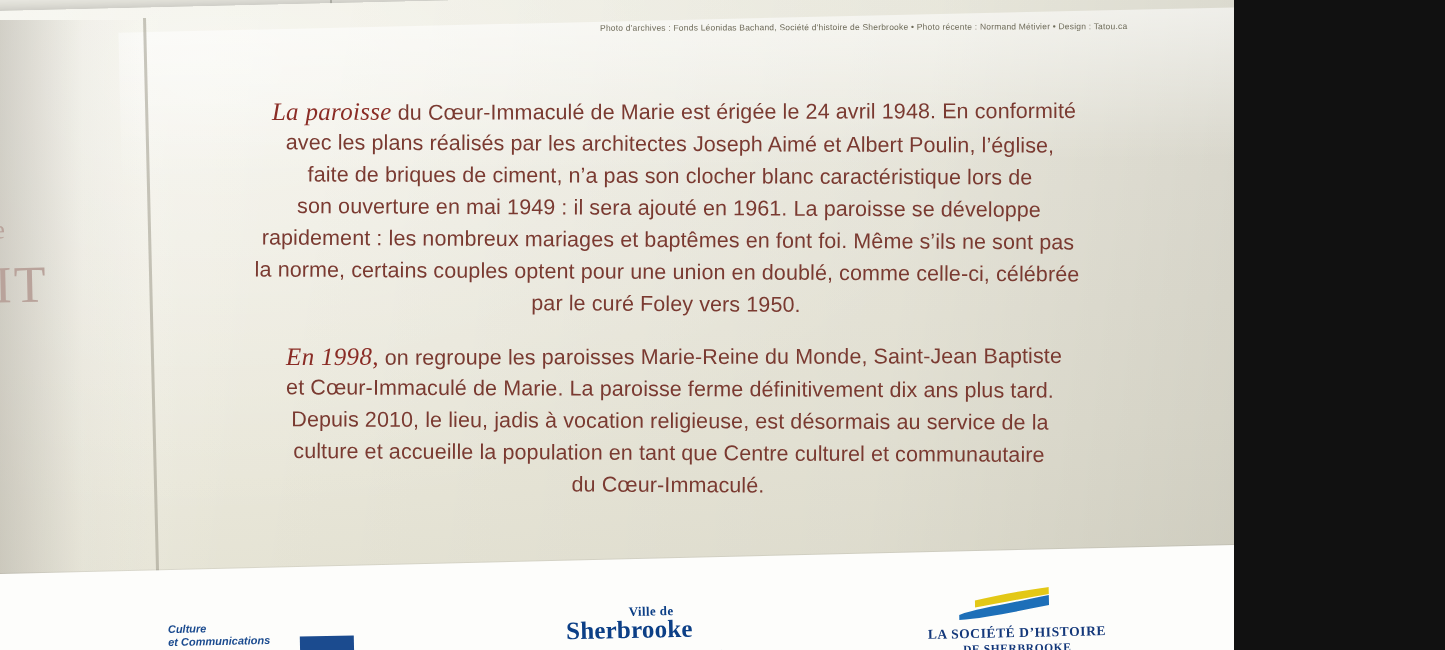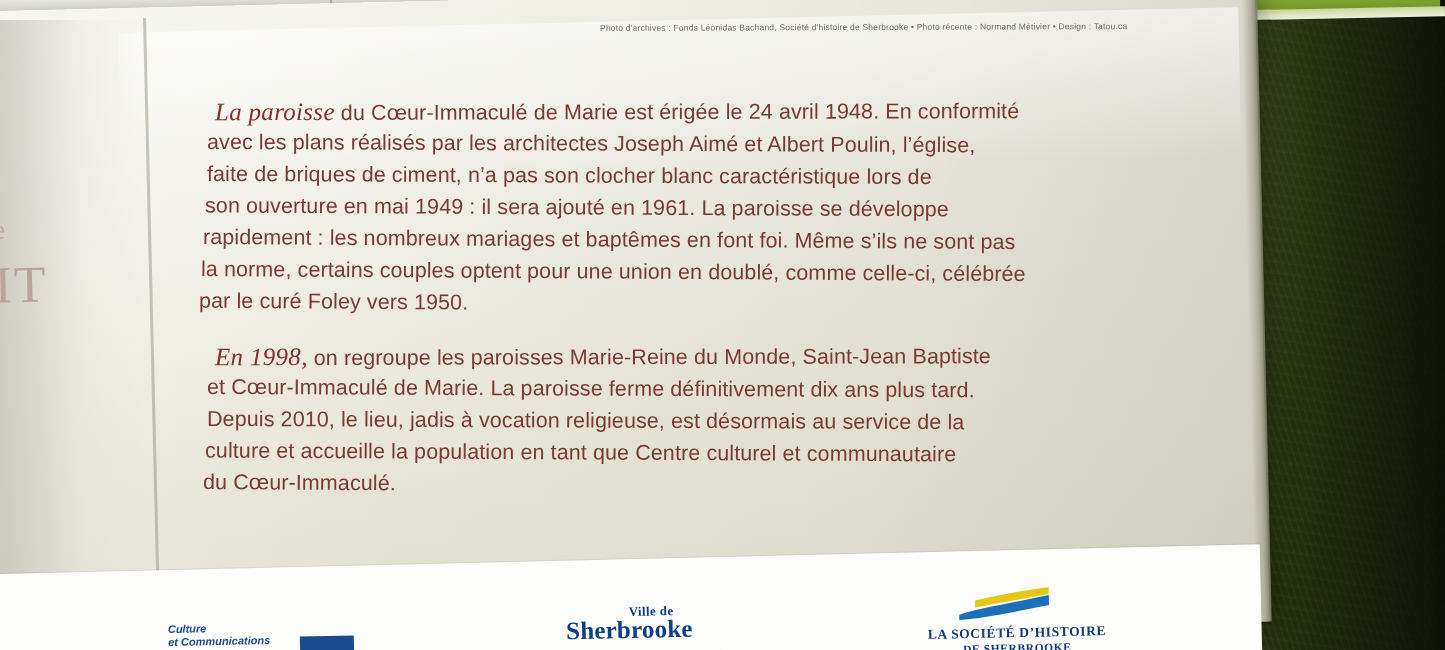--- a/index.html
+++ b/index.html
@@ -2,21 +2,21 @@
 <html><head>
 <meta charset="utf-8">
 <style>
   html, body {
     margin: 0;
     padding: 0;
     background: #111;
   }
   #stage {
     position: relative;
-    width: 1445px;
+    width: 1234px;
     height: 650px;
     overflow: hidden;
     font-family: "Liberation Sans", sans-serif;
     background: #2f3a17;
   }
 
   
   .grass {
     position: absolute;
     inset: 0;
@@ -103,23 +103,24 @@
     font-size: 8.5px;
     letter-spacing: .2px;
     color: #6d6a58;
     white-space: nowrap;
     transform: rotate(-.2deg);
   }
 
   
   .textblock {
     position: absolute;
-    left: 215px;
+    left: 199px;
     width: 950px;
     color: #6b2f2a;
+    text-align: center;
   }
   .para1 { top: 95px; }
   .para2 { top: 340px; }
 
   .line {
     font-size: 21.5px;
     line-height: 32px;
     color: #7a3a31;
     white-space: nowrap;
     letter-spacing: .1px;

